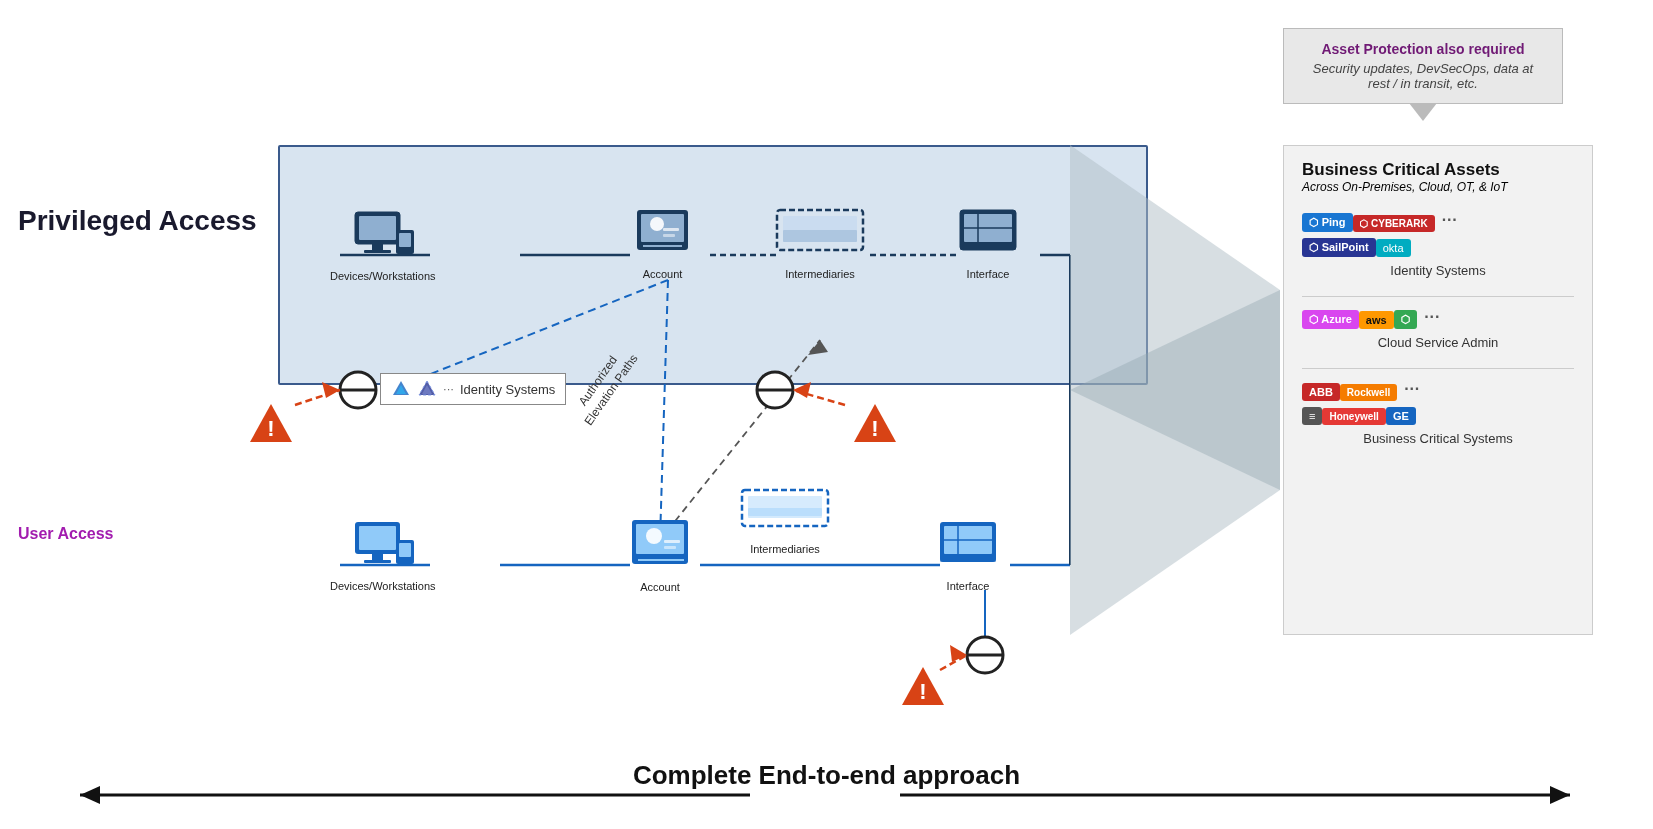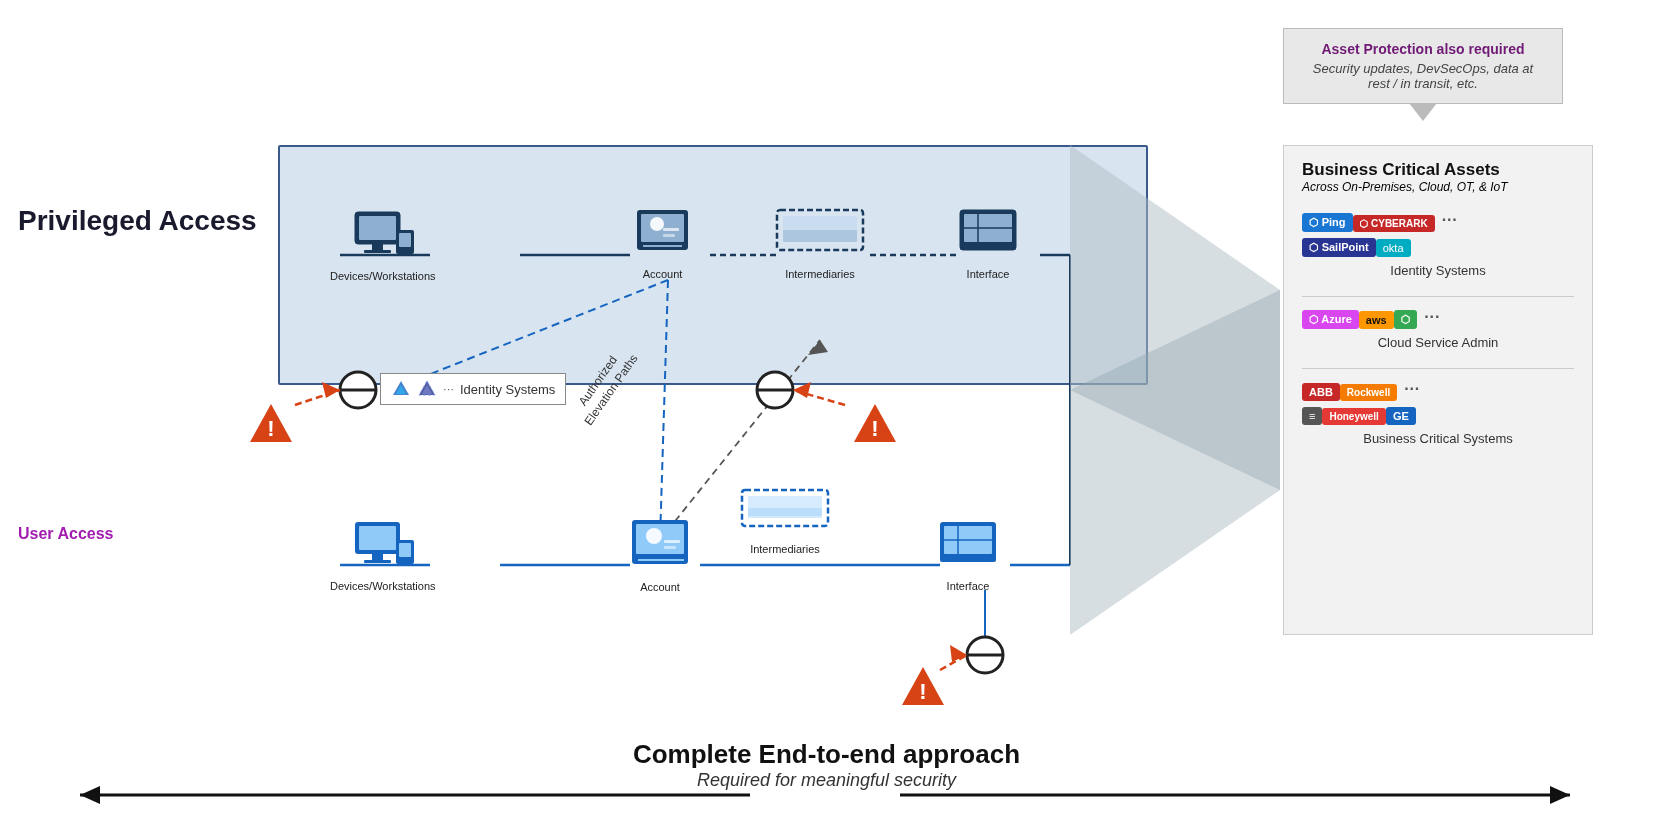--- a/index.html
+++ b/index.html
@@ -444,16 +444,15 @@
         <span class="logo-pill logo-sailpoint" style="background:#555;">≡</span>
         <span class="logo-pill logo-honeywell">Honeywell</span>
         <span class="logo-pill logo-ge">GE</span>
       </div>
       <div class="section-label">Business Critical Systems</div>
     </div>
   </div>
 
   <div class="bottom-label">
     <div class="main-text">Complete End-to-end approach</div>
-    <div class="sub-text">Required for meaningful security</div>
   </div>
 
 </div>
 
 </body></html>

